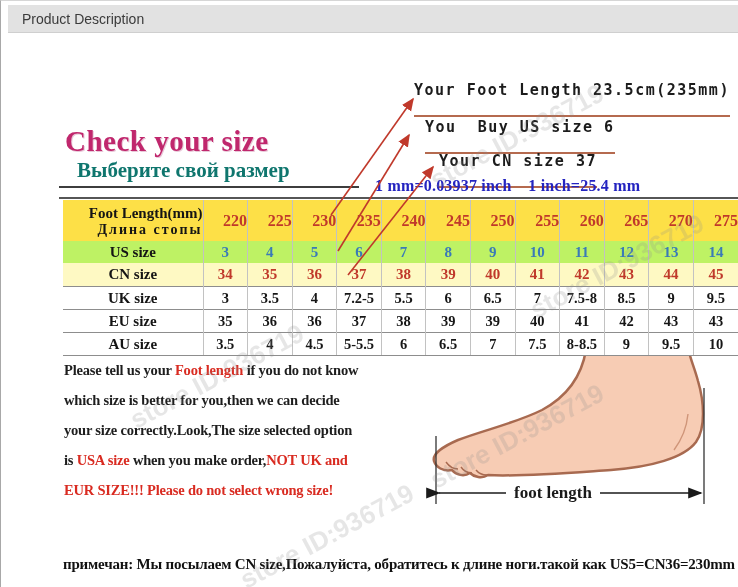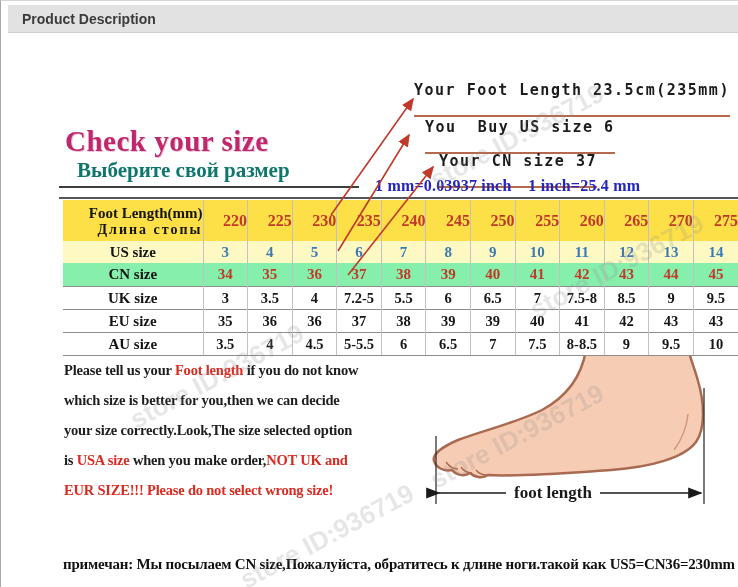--- a/index.html
+++ b/index.html
@@ -2,21 +2,21 @@
 <html><head>
 <meta charset="utf-8">
 <style>
   html,body{margin:0;padding:0;background:#fff;}
   .page{position:relative;width:738px;height:587px;background:#ffffff;overflow:hidden;
         border-left:1px solid #a8a8a8;border-top:1px solid #d6d6d6;
         font-family:"Liberation Serif",serif;}
   
   .topbar{position:absolute;left:7px;top:4px;right:0;height:27px;background:#e2e2e2;
           border-bottom:1px solid #cfcfcf;display:flex;align-items:center;cursor:pointer;}
-  .topbar span{font-family:"Liberation Sans",sans-serif;font-weight:bold;font-size:14px;
+  .topbar span{font-family:"Liberation Sans",sans-serif;font-weight:normal;font-size:14px;
           color:#3b3b3b;padding-left:14px;}
   
   .title-en{position:absolute;left:64px;top:124px;margin:0;font-size:29px;font-weight:bold;
             color:#c0276d;letter-spacing:0.5px;text-shadow:1px 1px 0 #e8c8d8;}
   .title-ru{position:absolute;left:76px;top:157px;margin:0;font-size:21px;font-weight:bold;color:#0f766e;}
   .heading-rule{position:absolute;left:58px;top:185px;width:300px;height:2px;background:#3d3d3d;}
   .full-rule{position:absolute;left:58px;top:196px;width:679px;height:2px;background:#565656;}
   
   .ann{position:absolute;font-family:"DejaVu Sans Mono",monospace;font-weight:bold;font-size:15px;
        letter-spacing:1.5px;color:#1c1c1c;white-space:pre;border-bottom:2px solid #b56a4f;
@@ -28,22 +28,22 @@
         white-space:pre;letter-spacing:0.2px;}
   
   .size-table{position:absolute;left:62px;top:199px;width:675px;border-collapse:collapse;
               table-layout:fixed;text-align:center;font-weight:bold;z-index:2;}
   .size-table th,.size-table td{border-right:1px solid #c2c2c2;padding:0;overflow:hidden;}
   .size-table th:last-child,.size-table td:last-child{border-right:none;}
   .r-head th{background:#fde047;height:41px;color:#c0392b;font-size:16px;text-align:right;}
   .r-head th.label{color:#141414;}
   .lbl-en{font-size:15px;line-height:18px;}
   .lbl-ru{font-size:14px;line-height:16px;letter-spacing:2px;}
-  .r-us td{height:22px;font-size:15px;color:#3a7ab8;background:#fef9c3;}
-  .r-cn td{height:23px;font-size:15px;color:#c0392b;background:#86efac;}
+  .r-us td{height:22px;font-size:15px;color:#3a7ab8;background:#bef264;}
+  .r-cn td{height:23px;font-size:15px;color:#c0392b;background:#fef9c3;}
   .r-uk td,.r-eu td,.r-au td{height:22px;font-size:14.5px;color:#161616;background:#fff;
         border-top:1px solid #8d8d8d;}
   .r-au td{border-bottom:1px solid #8d8d8d;}
   .size-table td.label,.size-table th.label{color:#141414;font-size:15px;}
   
   .arrows{position:absolute;left:0;top:0;z-index:3;pointer-events:none;}
   
   .notice{position:absolute;left:63px;top:354px;z-index:2;font-weight:bold;font-size:14.5px;
           color:#1d1d1d;letter-spacing:-0.2px;}
   .notice-line{line-height:30px;white-space:nowrap;}

